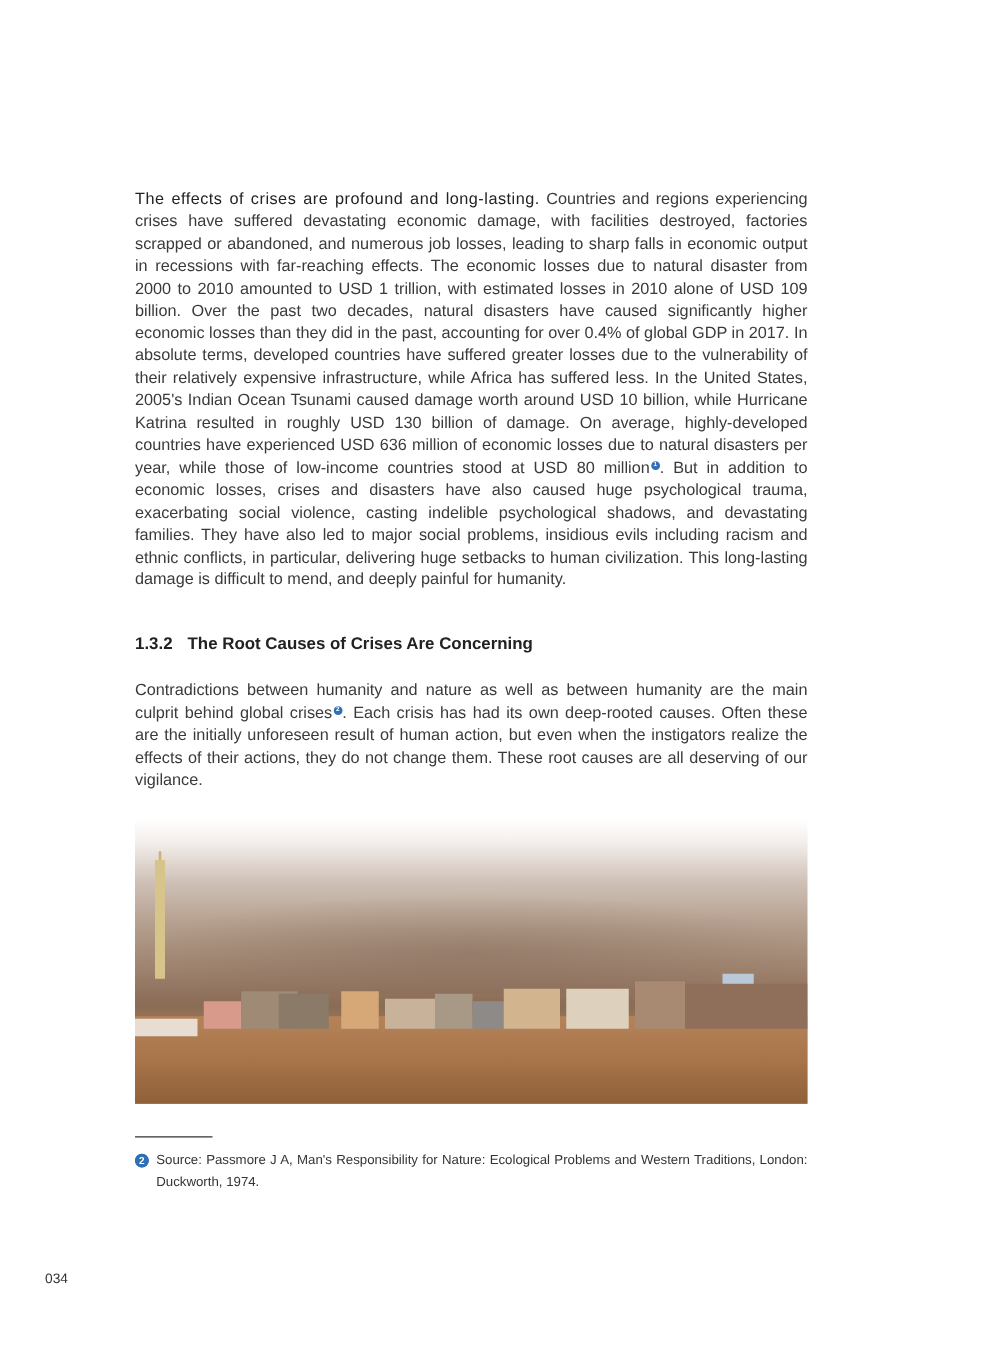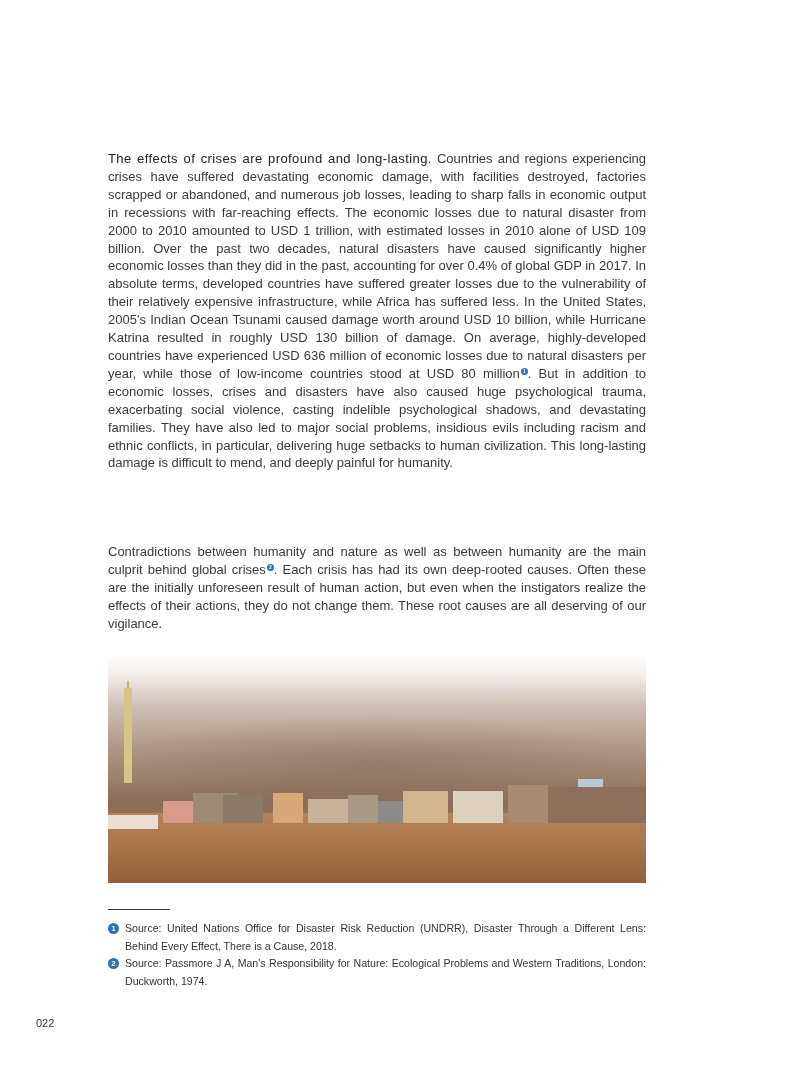--- a/index.html
+++ b/index.html
@@ -55,20 +55,21 @@
     }
     .page-number { position: absolute; left: 36px; top: 1017px; font-size: 11px; color: #333; }
   </style>
 </head>
 <body>
 
 <div class="page">
 
   <p class="body-text" id="para1"><span class="lead">The effects of crises are profound and long-lasting.</span><span> Countries and regions experiencing crises have suffered devastating economic damage, with facilities destroyed, factories scrapped or abandoned, and numerous job losses, leading to sharp falls in economic output in recessions with far-reaching effects. The economic losses due to natural disaster from 2000 to 2010 amounted to USD 1 trillion, with estimated losses in 2010 alone of USD 109 billion. Over the past two decades, natural disasters have caused significantly higher economic losses than they did in the past, accounting for over 0.4% of global GDP in 2017. In absolute terms, developed countries have suffered greater losses due to the vulnerability of their relatively expensive infrastructure, while Africa has suffered less. In the United States, 2005's Indian Ocean Tsunami caused damage worth around USD 10 billion, while Hurricane Katrina resulted in roughly USD 130 billion of damage. On average, highly-developed countries have experienced USD 636 million of economic losses due to natural disasters per year, while those of low-income countries stood at USD 80 million</span><span class="fn-ref">1</span><span>. But in addition to economic losses, crises and disasters have also caused huge psychological trauma, exacerbating social violence, casting indelible psychological shadows, and devastating families. They have also led to major social problems, insidious evils including racism and ethnic conflicts, in particular, delivering huge setbacks to human civilization. This long-lasting damage is difficult to mend, and deeply painful for humanity.</span></p>
 
+  <h3 class="heading"><span class="num">1.3.2</span><span>The Root Causes of Crises Are Concerning</span></h3>
 
   <p class="body-text" id="para2"><span>Contradictions between humanity and nature as well as between humanity are the main culprit behind global crises</span><span class="fn-ref">2</span><span>. Each crisis has had its own deep-rooted causes. Often these are the initially unforeseen result of human action, but even when the instigators realize the effects of their actions, they do not change them. These root causes are all deserving of our vigilance.</span></p>
 
   <div class="photo" title="Massive dust storm (haboob) approaching a town with low-rise buildings and a minaret">
     <div class="haze"></div>
     <div class="ground"></div>
     <div class="minaret-top"></div>
     <div class="minaret"></div>
     <div class="bldg" style="left:0;width:50px;height:14px;bottom:54px;background:#e8ddd2;"></div>
     <div class="bldg" style="left:55px;width:30px;height:22px;background:#d89a8a;"></div>
@@ -81,18 +82,18 @@
     <div class="bldg" style="left:295px;width:45px;height:32px;background:#d2b48e;"></div>
     <div class="bldg" style="left:345px;width:50px;height:32px;background:#ddd0bd;"></div>
     <div class="bldg" style="left:400px;width:40px;height:38px;background:#a88a72;"></div>
     <div class="bldg" style="left:440px;width:98px;height:36px;background:#8f6f5a;"></div>
     <div class="bldg" style="left:470px;width:25px;height:8px;bottom:96px;background:#b9c9d8;"></div>
   </div>
 
   <div class="rule"></div>
 
   <ul class="footnotes">
-    <li class="footnote"><span class="fn-badge">1</span><span>Source: United Nations Office for Disaster Risk Reduction (UNDRR), Disaster Through a Different Lens: Behind Every Effect, There is a Cause, 2018.</span></li>
+    <li class="footnote"><span class="fn-badge">1</span></li>
     <li class="footnote"><span class="fn-badge">2</span><span>Source: Passmore J A, Man's Responsibility for Nature: Ecological Problems and Western Traditions, London: Duckworth, 1974.</span></li>
   </ul>
 
-  <div class="page-number">022</div>
+  <div class="page-number">034</div>
 </div>
 
 </body></html>

